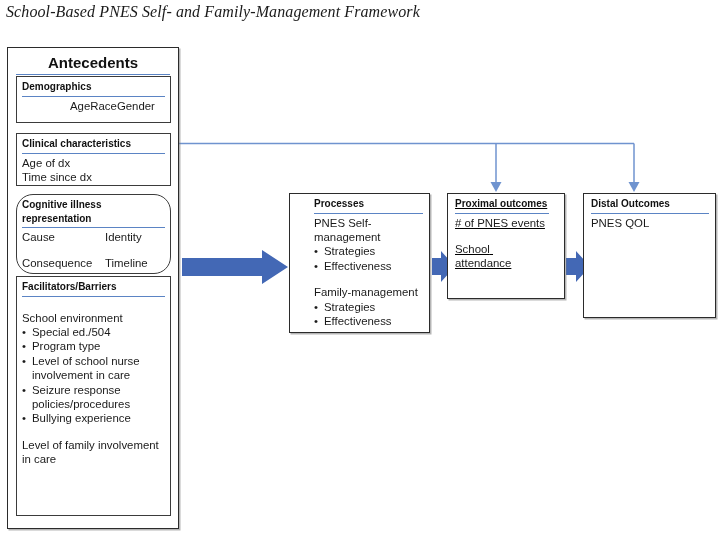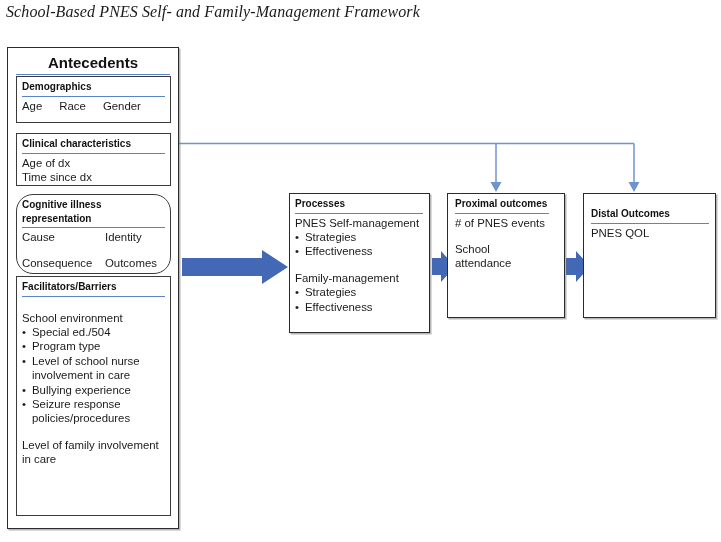--- a/index.html
+++ b/index.html
@@ -112,44 +112,45 @@
   .two-col {
     display: grid;
     grid-template-columns: 83px auto;
     row-gap: 12px;
   }
   .two-col .line { line-height: 14.2px; }
 
   
   .inline-row {
     display: flex;
-    gap: 17px;
+    margin-left: 48px;
   }
 
   
   #processes-box {
     left: 289px;
     top: 193px;
     width: 141px;
     height: 140px;
-    padding: 1px 6px 4px 5px;
+    padding: 1px 6px 4px 24px;
   }
   #proximal-box {
     left: 447px;
     top: 193px;
     width: 118px;
-    height: 125px;
+    height: 106px;
     padding: 1px 15px 4px 7px;
+    text-decoration: underline;
   }
   #distal-box {
     left: 583px;
     top: 193px;
     width: 133px;
     height: 125px;
-    padding: 11px 6px 4px 7px;
+    padding: 1px 6px 4px 7px;
   }
 
   
   #connector-svg {
     position: absolute;
     left: 0;
     top: 0;
     width: 721px;
     height: 542px;
     pointer-events: none;
@@ -201,36 +202,36 @@
     <div class="line">Age of dx</div>
     <div class="line">Time since dx</div>
   </div>
 
   <div class="sub-box" id="cognitive-box">
     <div class="hdr">Cognitive illness representation</div>
     <div class="two-col">
       <span class="line">Cause</span>
       <span class="line">Identity</span>
       <span class="line">Consequence</span>
-      <span class="line">Outcomes</span>
+      <span class="line">Timeline</span>
       <span class="line">Control/Cure</span>
       <span class="line"></span>
     </div>
   </div>
 
   <div class="sub-box" id="facilitators-box">
     <div class="hdr">Facilitators/Barriers</div>
     <div class="gap"></div>
     <div class="line">School environment</div>
     <ul class="bullets">
       <li>Special ed./504</li>
       <li>Program type</li>
       <li>Level of school nurse involvement in care</li>
+      <li>Seizure response policies/procedures</li>
       <li>Bullying experience</li>
-      <li>Seizure response policies/procedures</li>
     </ul>
     <div class="gap"></div>
     <div class="line">Level of family involvement in care</div>
   </div>
 </div>
 
 <div class="box shadowed" id="processes-box">
   <div class="hdr">Processes</div>
   <div class="line">PNES Self-management</div>
   <ul class="bullets">

